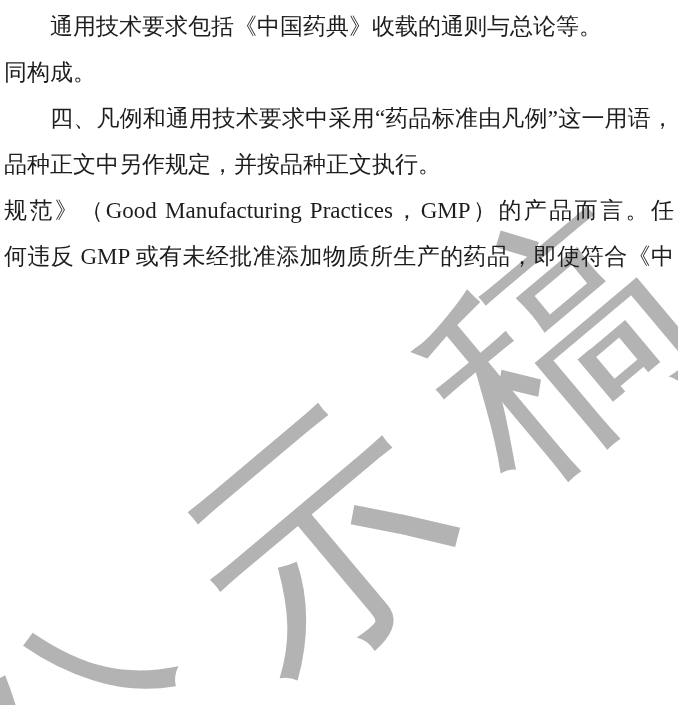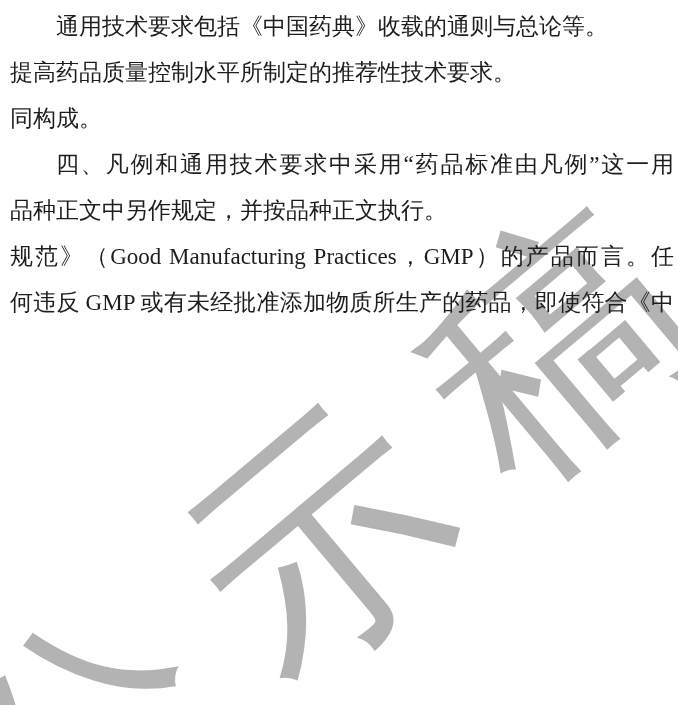--- a/index.html
+++ b/index.html
@@ -31,21 +31,20 @@
     color: var(--wm-color);
     transform: rotate(-40deg);
     transform-origin: 50% 50%;
     z-index: 0;
     user-select: none;
   }
   .text-layer {
     position: relative;
     z-index: 1;
     padding: 4px 4px 0 4px;
-    margin-left: 6px;
   }
   .line {
     font-size: 23px;
     line-height: 46px;
     height: 46px;
     color: var(--text-color);
     white-space: normal;
     overflow: hidden;
   }
   .line.indent { padding-left: 46px; }
@@ -57,21 +56,20 @@
 </style>
 </head>
 <body>
 
 <div class="page">
 
   <div class="watermark">公示稿</div>
 
   <div class="text-layer">
     <div class="line indent">通用技术要求包括《中国药典》收载的通则与总论等。</div>
-    <div class="line">提高药品质量控制水平所制定的推荐性技术要求。</div>
     <div class="line">同构成。</div>
     <div class="line indent fill">四、凡例和通用技术要求中采用“药品标准由凡例”这一用语，</div>
     <div class="line">品种正文中另作规定，并按品种正文执行。</div>
     <div class="line fill">规范》（Good Manufacturing Practices，GMP）的产品而言。任</div>
     <div class="line fill">何违反 GMP 或有未经批准添加物质所生产的药品，即使符合《中</div>
   </div>
 
 </div>
 
 </body></html>

